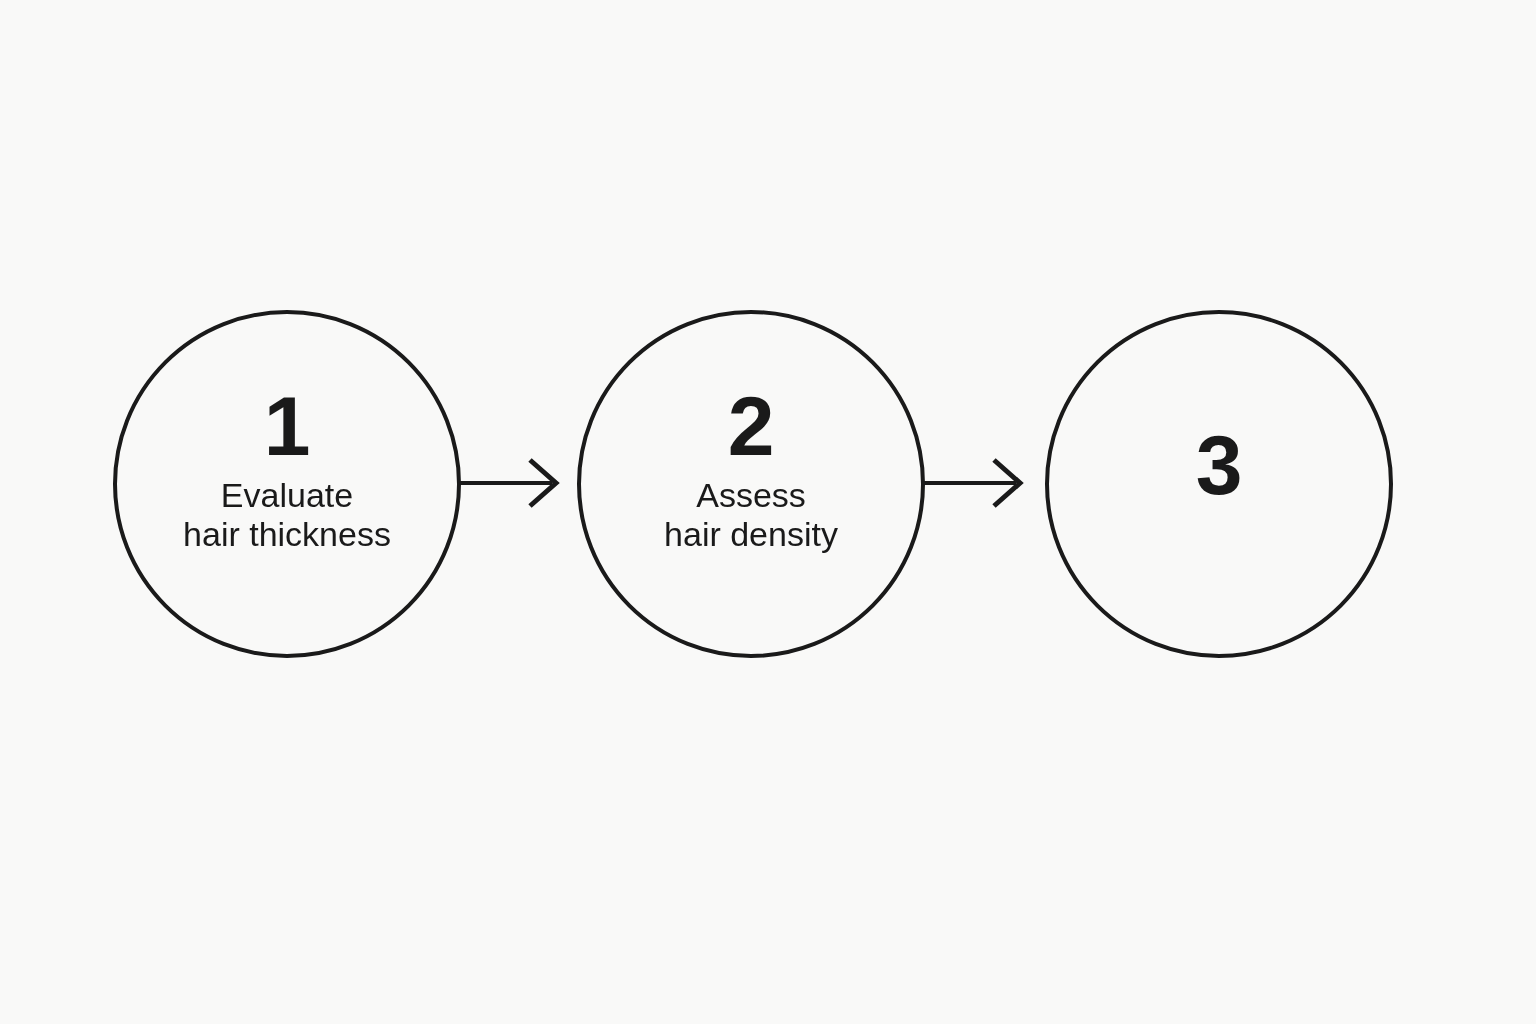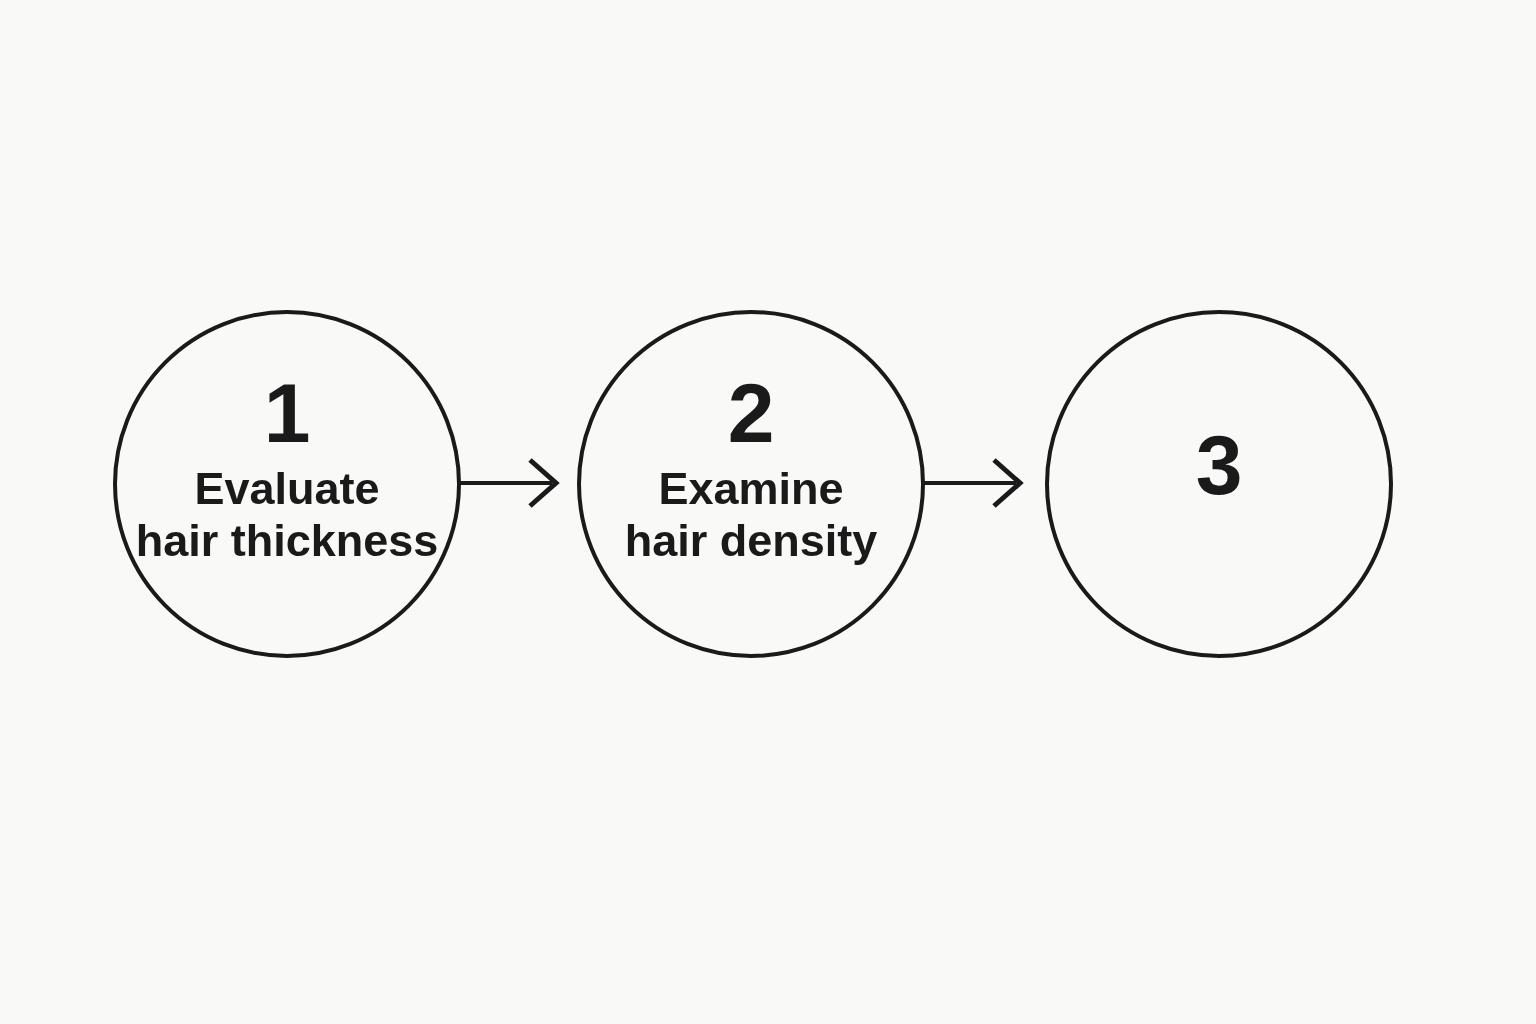--- a/index.html
+++ b/index.html
@@ -39,23 +39,23 @@
   .step-circle.pos-2 { left: 577px; }
   .step-circle.pos-3 { left: 1045px; }
   .step-number {
     font-size: 84px;
     line-height: 1.0;
     font-weight: 700;
     color: var(--ink);
     margin-bottom: 8px;
   }
   .step-label {
-    font-size: 45px;
+    font-size: 34px;
     line-height: 1.16;
-    font-weight: 700;
+    font-weight: 400;
     color: var(--ink);
     white-space: pre-line;
   }
   .flow-arrow {
     position: absolute;
     top: 445px;
     width: 104px;
     height: 76px;
   }
   .flow-arrow.pos-1 { left: 460px; }
@@ -79,21 +79,21 @@
 
   <div class="flow-arrow pos-1">
     <svg viewBox="0 0 104 76" aria-hidden="true">
       <path class="stroke" d="M0 38 H92" stroke-width="4"></path>
       <path class="stroke" d="M70 15 L96 38 L70 61" stroke-width="5"></path>
     </svg>
   </div>
 
   <div class="step-circle pos-2">
     <div class="step-number">2</div>
-    <div class="step-label">Examine
+    <div class="step-label">Assess
 hair density</div>
   </div>
 
   <div class="flow-arrow pos-2">
     <svg viewBox="0 0 104 76" aria-hidden="true">
       <path class="stroke" d="M0 38 H92" stroke-width="4"></path>
       <path class="stroke" d="M70 15 L96 38 L70 61" stroke-width="5"></path>
     </svg>
   </div>
 

